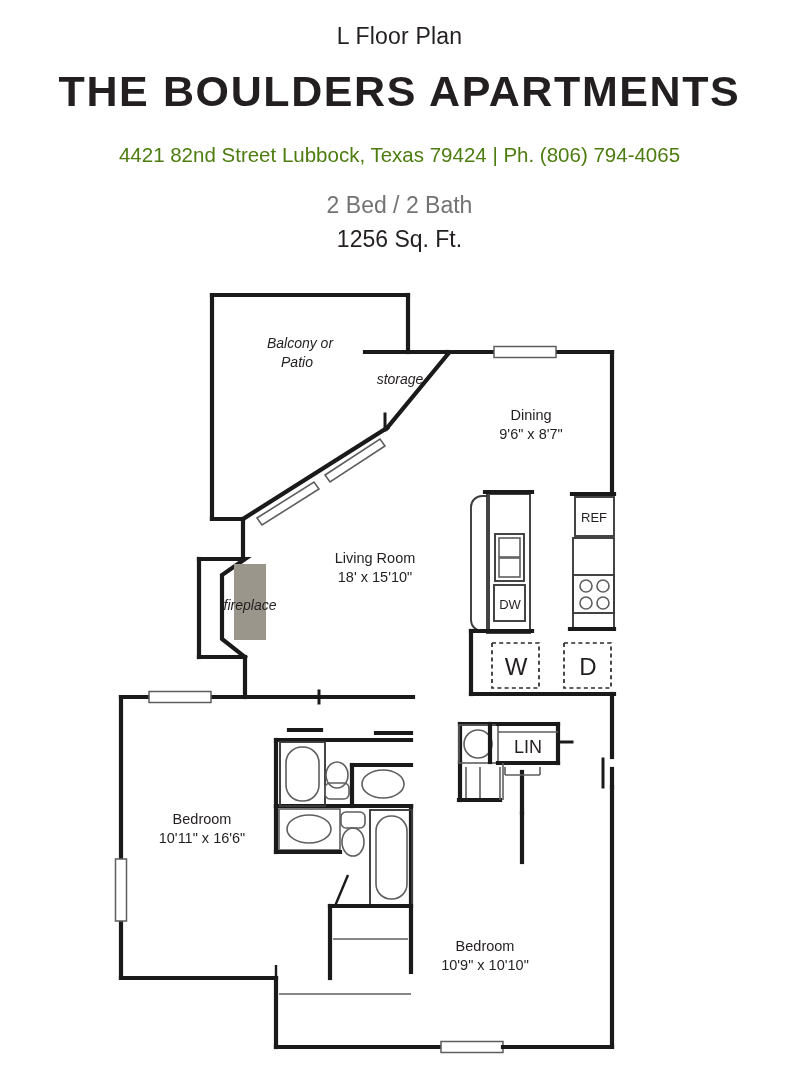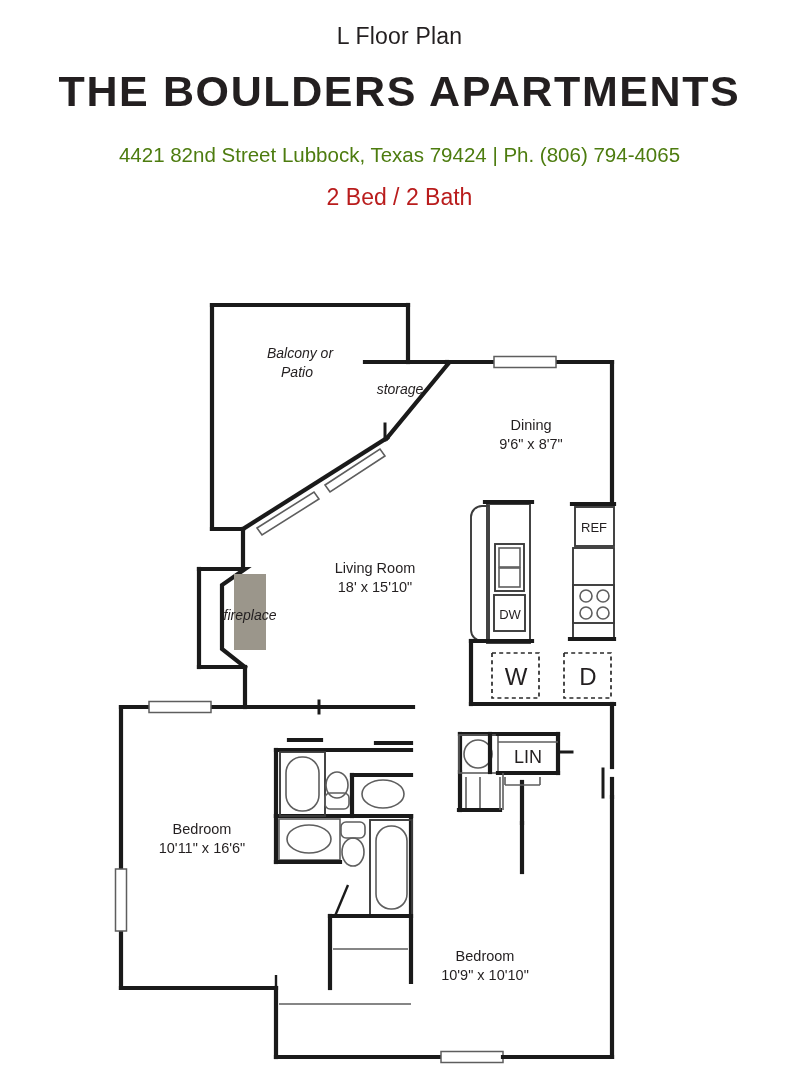--- a/index.html
+++ b/index.html
@@ -52,37 +52,37 @@
   .hdr-addr {
     font-size: 20.5px;
     font-weight: 400;
     color: #4d7c0f;
     margin-top: 29px;
     letter-spacing: 0px;
   }
   .hdr-beds {
     font-size: 23px;
     font-weight: 400;
-    color: #b91c1c;
-    margin-top: 19px;
+    color: #737373;
+    margin-top: 27px;
     line-height: 1.0;
   }
   .hdr-sqft {
     font-size: 23px;
     font-weight: 400;
     color: #231f20;
     margin-top: 11px;
     line-height: 1.0;
   }
 
   
   #plan-wrap {
     position: absolute;
     left: 0;
-    top: 282px;
+    top: 272px;
     width: 799px;
     height: 798px;
   }
   #plan-svg {
     display: block;
   }
 
   .rm-label {
     font-family: "Liberation Sans", sans-serif;
     font-size: 14.5px;
@@ -123,20 +123,21 @@
 </head>
 <body>
 
 <div id="page">
 
   <div class="header">
     <div class="hdr-sub">L Floor Plan</div>
     <div class="hdr-title">THE BOULDERS APARTMENTS</div>
     <div class="hdr-addr">4421 82nd Street Lubbock, Texas 79424 | Ph. (806) 794-4065</div>
     <div class="hdr-beds">2 Bed / 2 Bath</div>
+    <div class="hdr-sqft">1256 Sq. Ft.</div>
   </div>
 
   <div id="plan-wrap">
   <svg id="plan-svg" width="799" height="798" viewBox="0 0 799 798" xmlns="http://www.w3.org/2000/svg">
 
     <defs>
       <style>
         .w   { stroke:#1a1a1a; stroke-width:4.2; fill:none; stroke-linecap:square; }
         .wt  { stroke:#1a1a1a; stroke-width:3.0; fill:none; stroke-linecap:square; }
         .f   { stroke:#5e5e5e; stroke-width:1.6; fill:none; }

